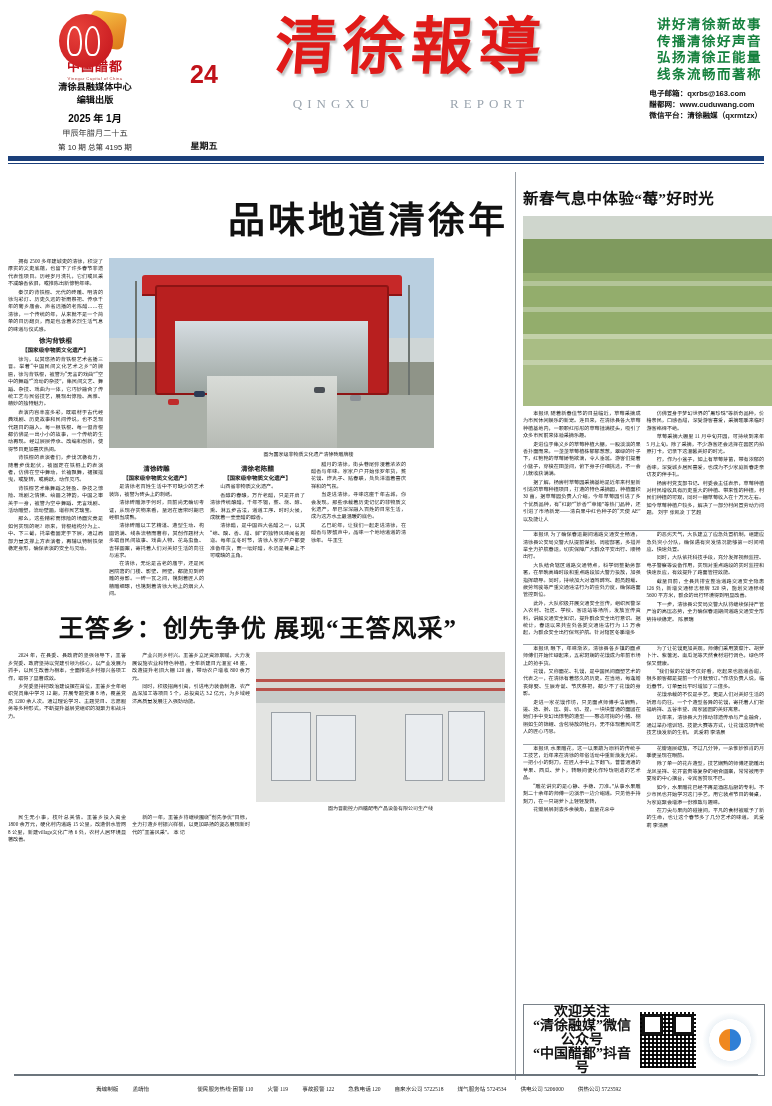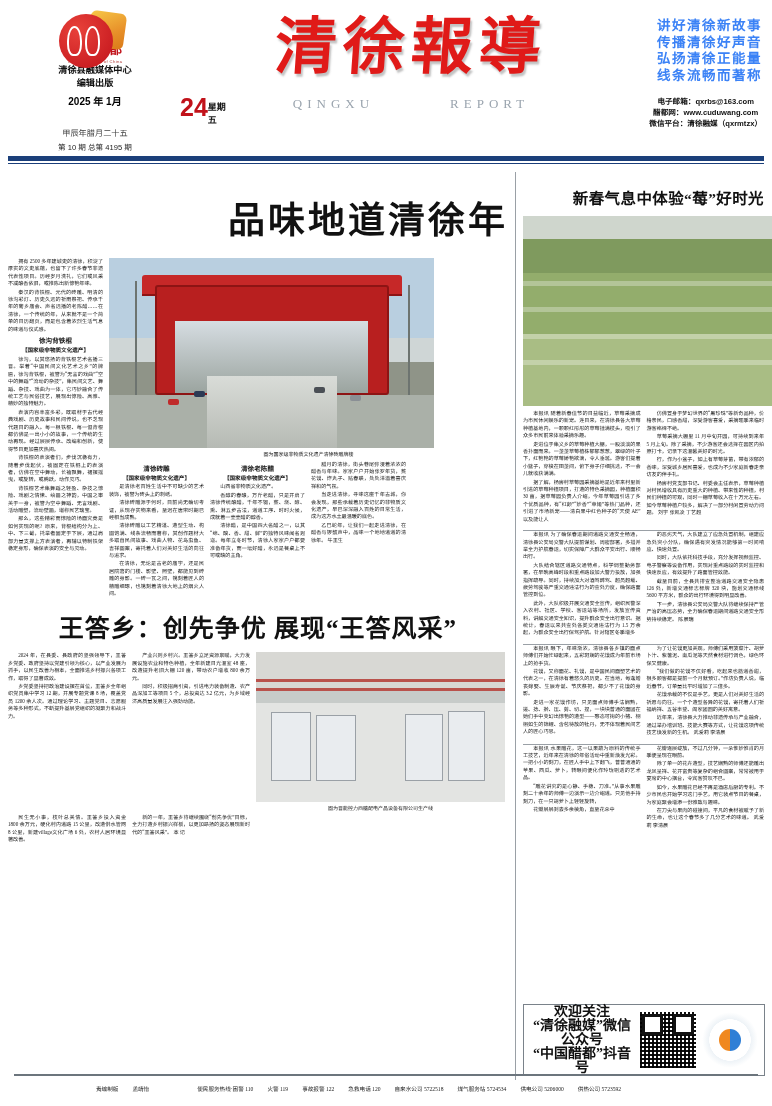--- a/index.html
+++ b/index.html
@@ -30,43 +30,43 @@
     position:absolute; border:2px solid #fff; border-radius:50% 50% 40% 40%;
     width:15px; height:30px; top:8px;
   }
   .logo-rings i:nth-child(1){ left:4px; }
   .logo-rings i:nth-child(2){ left:22px; }
   .brand-cn { font-size:13px; font-weight:bold; color:#c1121a; letter-spacing:1px; margin-top:1px;
               font-family:"Liberation Serif", serif; }
   .brand-en { font-size:4.2px; color:#b03a36; letter-spacing:.4px; margin-top:1px; }
   .mh-line { font-size:9.2px; color:#111; font-weight:bold; line-height:13px; text-align:center; }
   .mh-date { font-size:10px; font-weight:bold; margin-top:3px; }
-  .mh-lunar { font-size:8.2px; color:#444; margin-top:18px; font-family:"Liberation Serif",serif; }
+  .mh-lunar { font-size:8.2px; color:#444; margin-top:1px; font-family:"Liberation Serif",serif; }
   .mh-issue { font-size:7.6px; color:#222; margin-top:3px; }
 
-  .mh-daybox { width:48px; display:flex; align-items:center; justify-content:flex-end;
+  .mh-daybox { width:48px; display:flex; flex-direction:column; align-items:center; justify-content:space-between;
                padding-top:56px; }
   .mh-daynum { font-size:25px; font-weight:bold; color:#c1121a; line-height:1; }
   .mh-dayweek { font-size:9px; font-weight:bold; color:#111; margin-top:11px; }
 
   .mh-center { flex:1; display:flex; flex-direction:column; align-items:center; justify-content:flex-start;
                padding-top:10px; position:relative; }
   .title-cn {
     font-family:"Liberation Serif","DejaVu Serif",serif;
     font-size:62px; font-weight:bold; color:#e01a18; letter-spacing:6px;
     line-height:1; text-shadow: 2px 3px 2px rgba(120,120,120,.45);
     transform: skewX(-4deg);
   }
   .title-en { margin-top:18px; display:flex; gap:76px; color:#9aa4ae; font-size:13px; letter-spacing:5px;
               font-family:"Liberation Serif",serif; }
 
   .mh-right { width:168px; padding-top:12px; display:flex; flex-direction:column; align-items:flex-end; }
-  .slogan { color:#3b82f6; font-family:Liberation Sans, sans-serif;
+  .slogan { color:#15803d; font-family:Liberation Mono, monospace;
             font-size:13.5px; font-weight:bold; line-height:16.5px; letter-spacing:1.5px; text-align:right; }
-  .contact { margin-top:12px; text-align:center; font-size:7.6px; line-height:11px; color:#111; font-weight:bold;}
+  .contact { margin-top:4px; text-align:left; font-size:7.6px; line-height:11px; color:#111; font-weight:bold;}
 
   .rule-blue { height:5px; background:#1b3f7a; margin:4px 8px 0 8px; }
   .rule-thin { height:1px; background:#1b3f7a; margin:2px 8px 0 8px; }
 
   
   .body-wrap { position:relative; padding: 8px 8px 0 8px; display:flex; gap:7px; height:916px; }
   .col-left { width:500px; position:relative; }
   .col-right { width:249px; position:relative; border-left:1px solid #9aa0a6; padding-left:7px; }
 
   .headline-main {
@@ -108,21 +108,21 @@
   .headline-2 {
     text-align:center; font-family:"Liberation Serif","DejaVu Serif",serif;
     font-size:25px; font-weight:bold; color:#111; letter-spacing:1px; padding:10px 0 8px 0;
   }
   .photo-factory { width:245px; height:150px;
     background: linear-gradient(#d8d8d4 0 26%, #c7cbc9 26% 34%, #e3e4e2 34% 100%); position:relative; }
   .fact-beam { position:absolute; left:0; width:100%; height:3px; background:#b9524c; }
   .cab { position:absolute; bottom:14%; background:#e9ecef; border:1px solid #9aa0a6; }
 
   
-  .r-head { text-align:right; font-weight:bold; font-family:"Liberation Serif",serif; color:#111; }
+  .r-head { text-align:left; font-weight:bold; font-family:"Liberation Serif",serif; color:#111; }
   .r-head.h1 { font-size:15.5px; letter-spacing:.4px; padding:14px 0 8px 0; }
   .r-head.h2 { font-size:15.5px; letter-spacing:.4px; padding:9px 0 7px 0; }
   .photo-green { width:249px; height:190px;
     background: linear-gradient(#cfd6cd 0 12%, #7f9a5e 12% 30%, #93ad6c 30% 62%, #a9bd84 62% 100%); position:relative;}
   .green-row { position:absolute; left:0; width:100%; height:5px; background:rgba(255,255,255,.30); }
   .rt { font-size:5.1px; line-height:7.4px; text-align:justify; color:#1a1a1a;
         font-family:"Liberation Serif",serif; }
   .rt p { text-indent:2em; margin-bottom:1px; }
   .two { display:flex; gap:6px; }
   .two > div { width:120px; }

